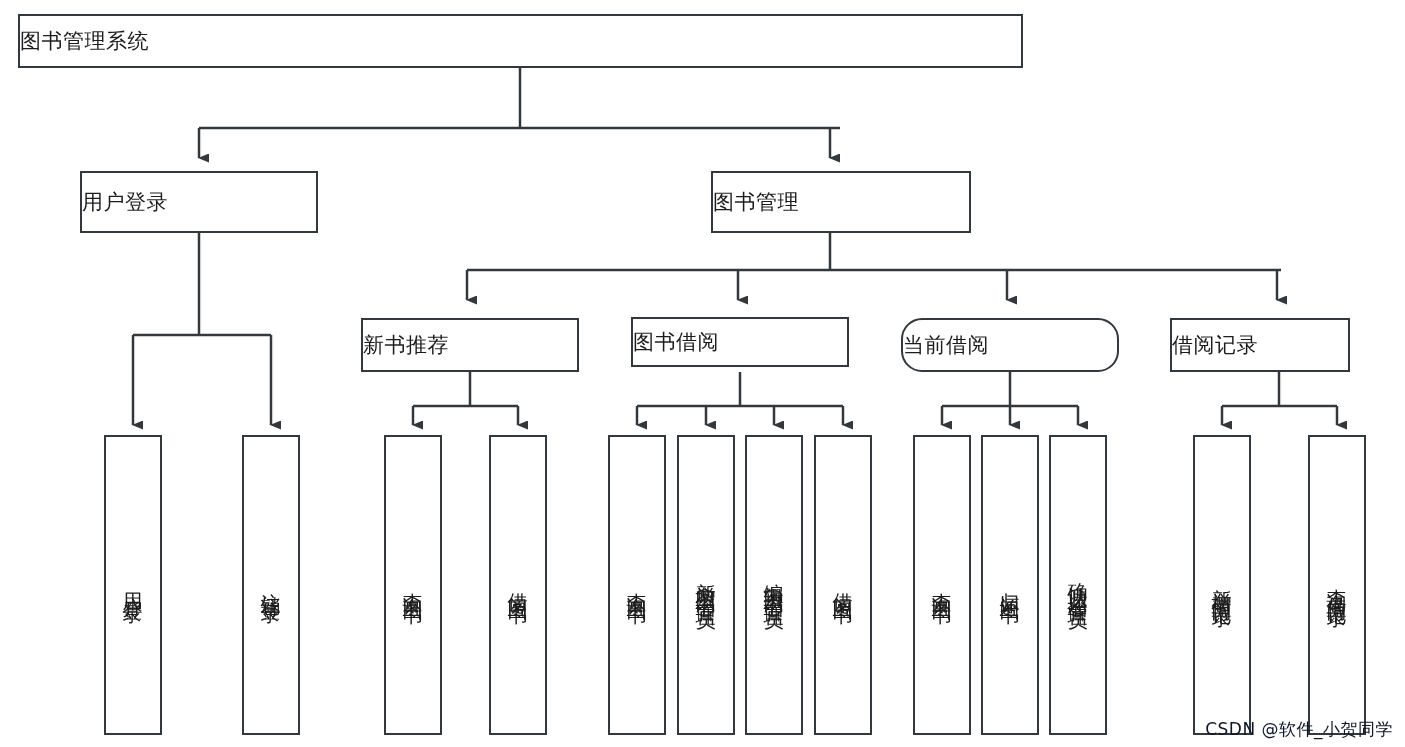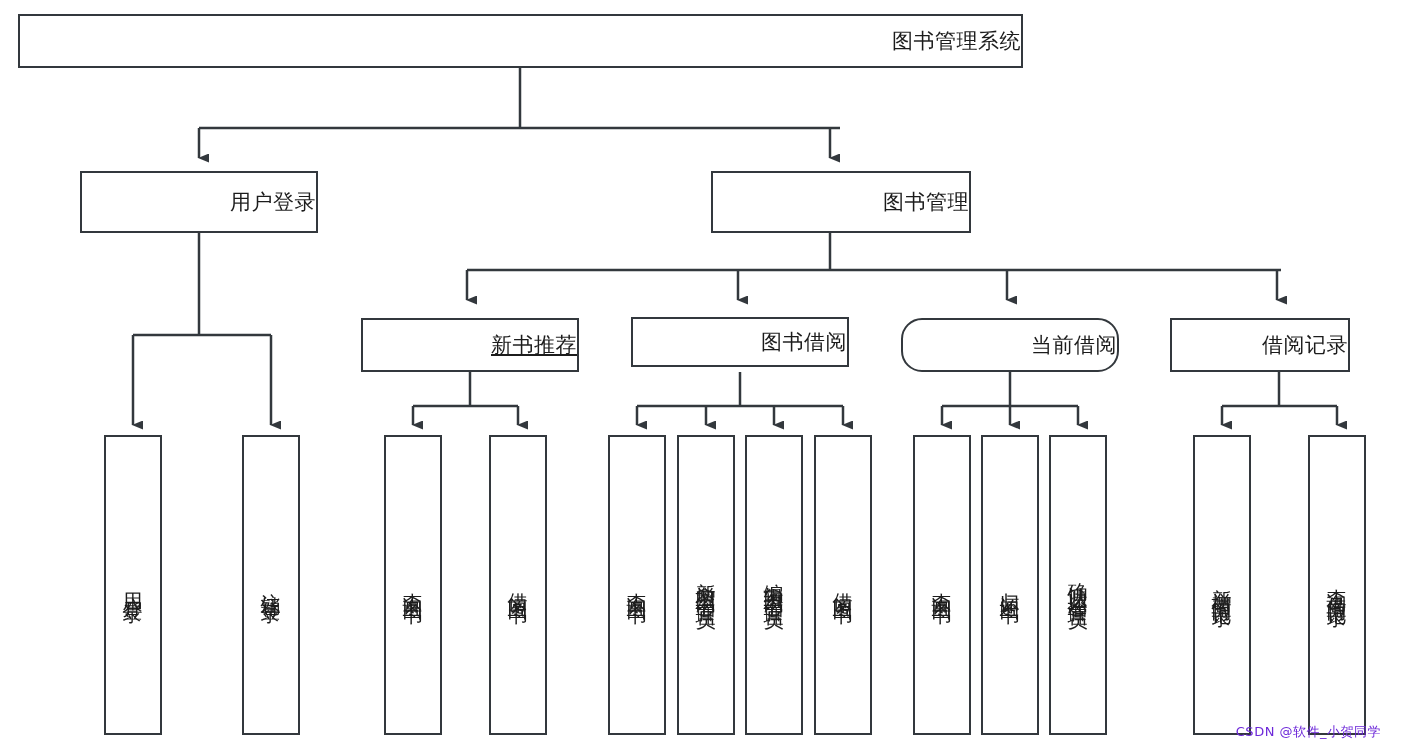--- a/index.html
+++ b/index.html
@@ -27,21 +27,21 @@
     width: 1405px;
     height: 747px;
   }
   .node {
     position: absolute;
     box-sizing: border-box;
     background: #ffffff;
     border: 2.5px solid #33383d;
     display: flex;
     align-items: center;
-    justify-content: flex-end;
+    justify-content: flex-start;
     color: #1c1c1c;
   }
   .node-label {
     display: block;
     text-align: center;
     line-height: 1.18;
     letter-spacing: 0.5px;
     white-space: nowrap;
   }
   .node.horizontal .node-label {
@@ -58,24 +58,24 @@
     writing-mode: vertical-rl;
     text-orientation: upright;
     font-size: 20px;
     line-height: 1.0;
     letter-spacing: 4px;
     white-space: nowrap;
     max-height: 100%;
   }
   #watermark {
     position: absolute;
-    right: 24px;
+    right: 12px;
     bottom: 6px;
-    font-size: 13px;
-    color: #6d28d9;
+    font-size: 17px;
+    color: #0f172a;
     letter-spacing: 0.5px;
     white-space: nowrap;
     pointer-events: none;
   }
 </style>
 </head>
 <body>
 
 <div id="diagram-root">
 
@@ -133,21 +133,21 @@
     <span class="node-label">图书管理系统</span>
   </div>
 
   <div class="node horizontal" style="left:80px; top:171px; width:238px; height:62px;">
     <span class="node-label">用户登录</span>
   </div>
   <div class="node horizontal" style="left:711px; top:171px; width:260px; height:62px;">
     <span class="node-label">图书管理</span>
   </div>
 
-  <div class="node horizontal" style="left:361px; top:318px; width:218px; height:54px;text-decoration:underline;">
+  <div class="node horizontal" style="left:361px; top:318px; width:218px; height:54px;">
     <span class="node-label">新书推荐</span>
   </div>
   <div class="node horizontal" style="left:631px; top:317px; width:218px; height:50px;">
     <span class="node-label">图书借阅</span>
   </div>
   <div class="node horizontal" style="left:901px; top:318px; width:218px; height:54px;border-radius:21px;">
     <span class="node-label">当前借阅</span>
   </div>
   <div class="node horizontal" style="left:1170px; top:318px; width:180px; height:54px;">
     <span class="node-label">借阅记录</span>

